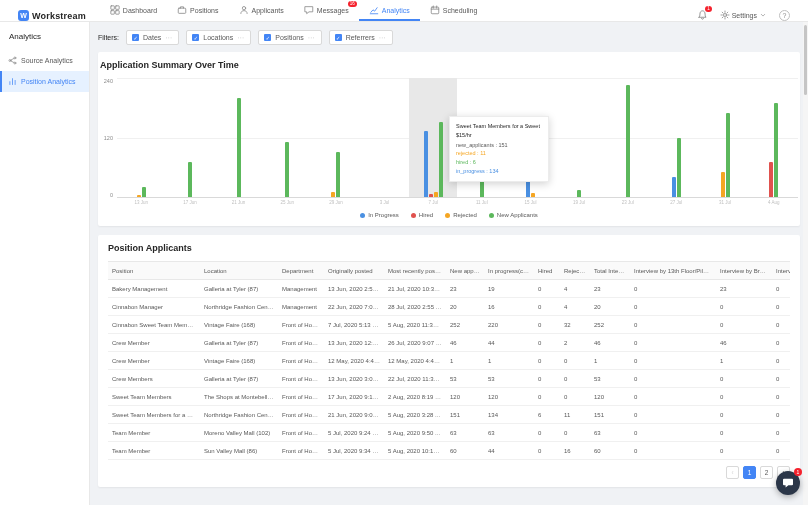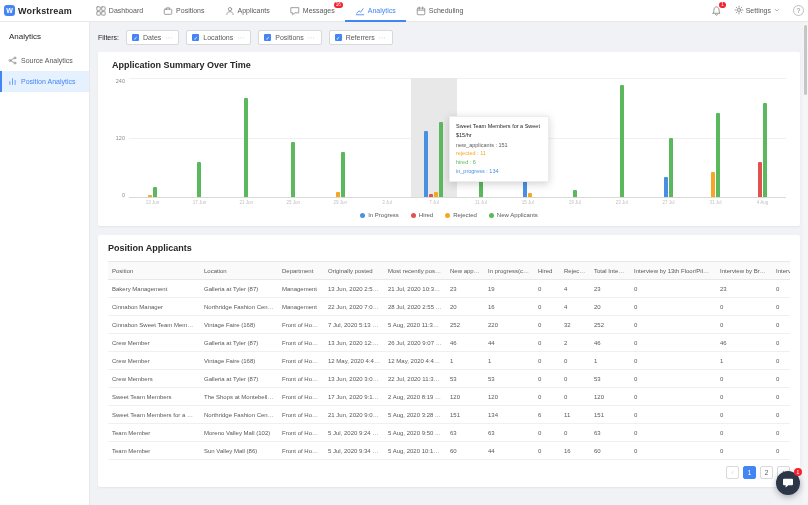--- a/index.html
+++ b/index.html
@@ -4,21 +4,21 @@
 <style>
   * { box-sizing: border-box; margin: 0; padding: 0; }
   html,body { width:808px; height:505px; overflow:hidden; }
   body {
     font-family:"Liberation Sans", sans-serif;
     font-size:7px; color:#595959; background:#f0f2f5;
     position:relative;
   }
   
   .topnav { height:22px; background:#fff; border-bottom:1px solid #e8e8e8;
-    display:flex; align-items:center; padding:0 4px; position:relative; z-index:20; }
+    display:flex; align-items:flex-end; padding:0 18px; position:relative; z-index:20; }
   .logo { display:flex; align-items:center; gap:3px; cursor:pointer; }
   .logo-mark { width:11px; height:11px; border-radius:3px; background:#4385f5; color:#fff;
     font-weight:bold; font-size:7px; display:flex; align-items:center; justify-content:center; }
   .logo-text { font-weight:bold; font-size:9px; color:#262626; letter-spacing:.2px; }
   .nav-items { display:flex; margin-left:14px; height:22px; }
   .nav-item { display:flex; align-items:center; gap:3px; padding:0 10px; height:22px;
     color:#595959; cursor:pointer; position:relative; white-space:nowrap; }
   .nav-item svg { color:#8c8c8c; }
   .nav-item.active { color:#4385f5; box-shadow:inset 0 -2px 0 #4385f5; }
   .nav-item.active svg { color:#4385f5; }
@@ -47,21 +47,21 @@
   .filters-row { display:flex; align-items:center; gap:7px; padding:2px 0 7px; }
   .filters-label { color:#262626; }
   .filter-dd { display:flex; align-items:center; gap:4px; background:#fff;
     border:1px solid #d9d9d9; border-radius:2px; padding:2.5px 5px; cursor:pointer; color:#595959; }
   .filter-check { width:7px; height:7px; background:#4385f5; border-radius:1px;
     display:inline-flex; align-items:center; justify-content:center; color:#fff; font-size:5px; }
   .filter-check::after { content:"✓"; }
   .filter-ellipsis { color:#bfbfbf; letter-spacing:1px; }
   
   .card { background:#fff; border-radius:2px; box-shadow:0 1px 2px rgba(0,0,0,.06); }
-  .chart-card { padding:8px 14px 4px; margin-bottom:9px; position:relative; }
+  .chart-card { padding:8px 2px 4px; margin-bottom:9px; position:relative; }
   .card-title { font-size:9px; font-weight:bold; color:#262626; margin-bottom:8px; }
   
   .chart-area { display:flex; }
   .y-axis { width:17px; height:120px; display:flex; flex-direction:column;
     justify-content:space-between; align-items:flex-end; font-size:5.5px;
     color:#8c8c8c; padding-right:4px; }
   .plot { flex:1; position:relative; height:120px; border-bottom:1px solid #d9d9d9; }
   .gridline { position:absolute; left:0; right:0; border-top:1px solid #f0f0f0; }
   .slots { position:absolute; left:0; right:0; top:0; bottom:0; display:flex; }
   .slot { flex:1; height:100%; display:flex; align-items:flex-end; justify-content:center; gap:1px; }

